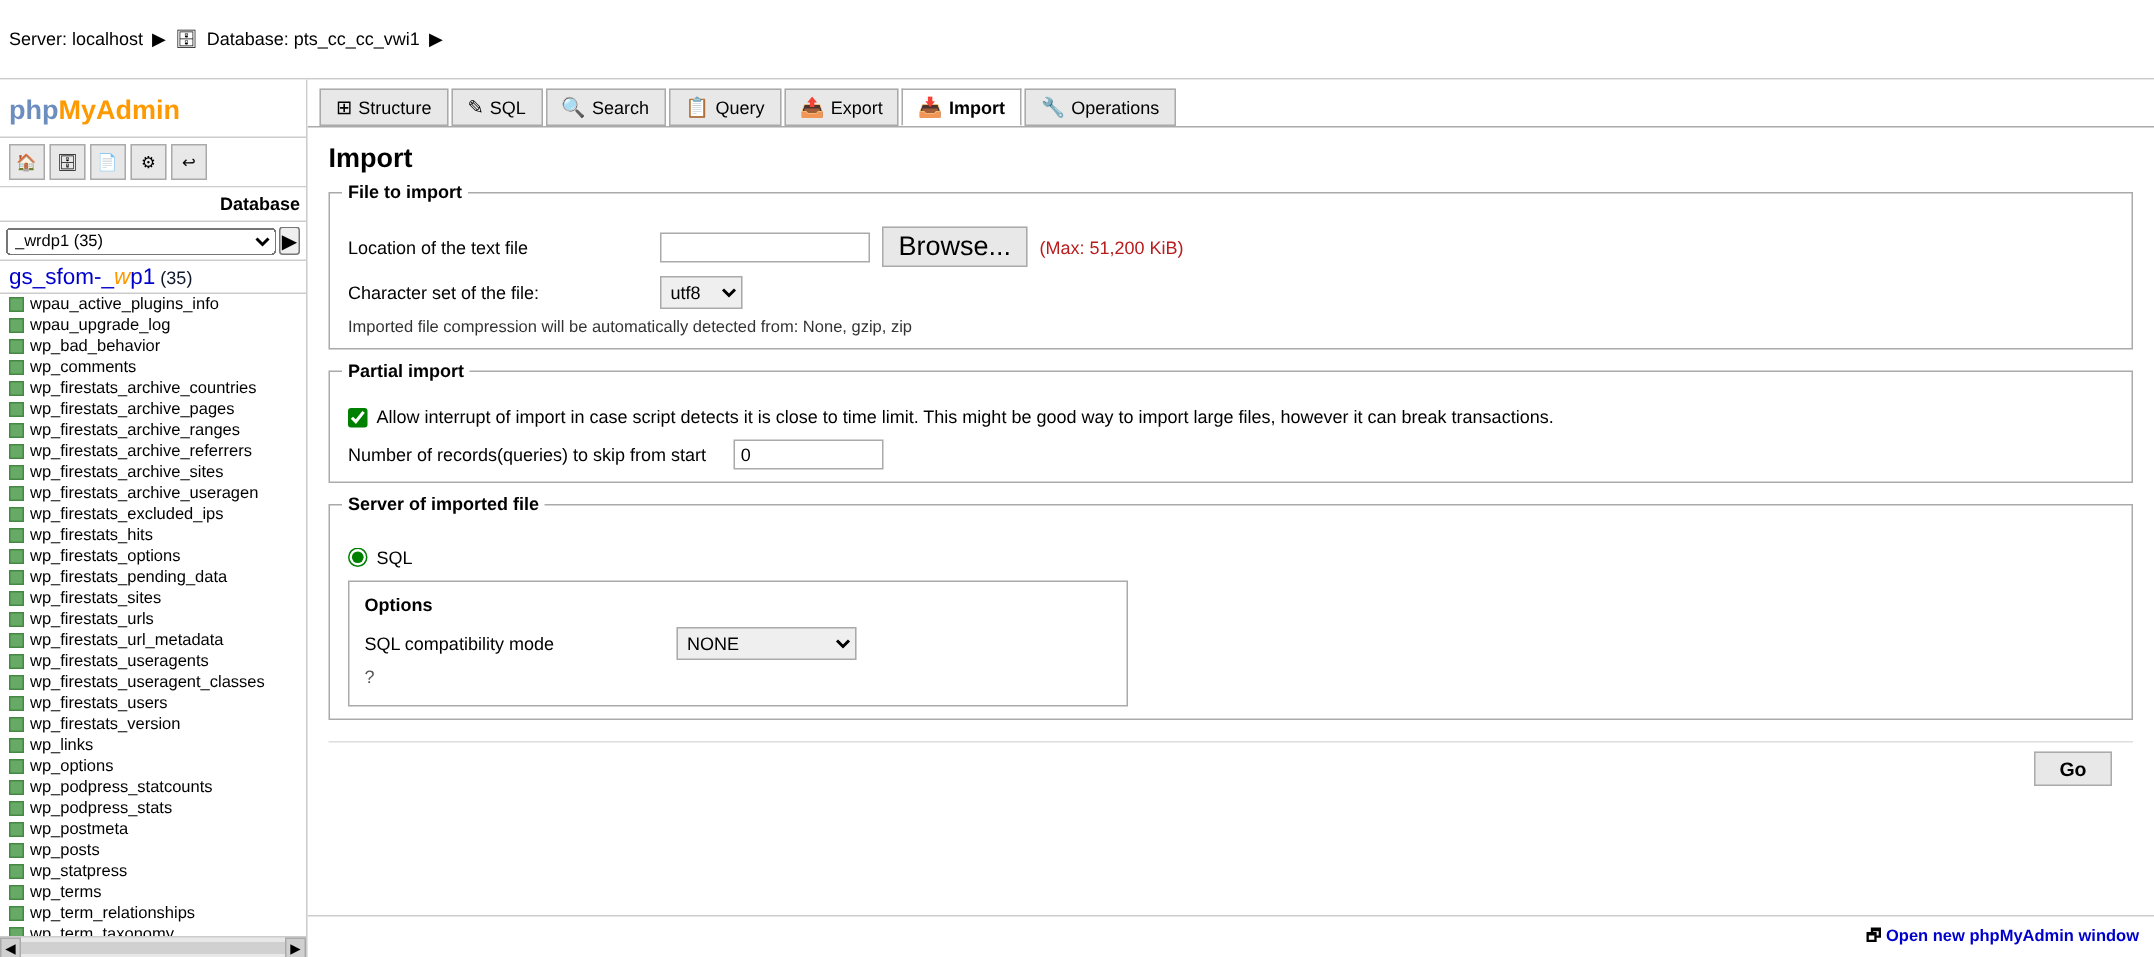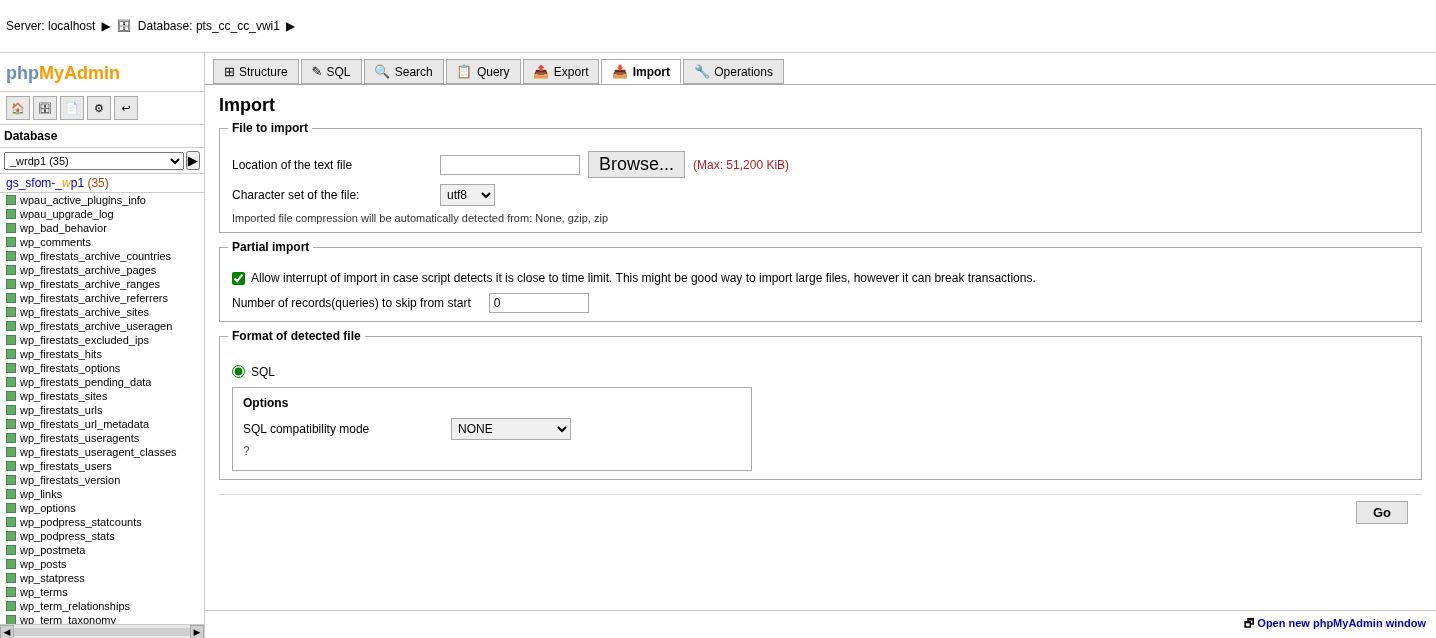--- a/index.html
+++ b/index.html
@@ -10,21 +10,21 @@
 
     
     #main { display: flex; flex: 1; overflow: hidden; }
 
     
     #sidebar { width: 205px; background: #f5f5f5; border-right: 1px solid #ccc; display: flex; flex-direction: column; overflow: hidden; flex-shrink: 0; }
     #logo { background: #fff; padding: 6px; border-bottom: 1px solid #ccc; }
     #logo span { font-size: 22px; font-weight: bold; }
     #logo-icons { display: flex; gap: 3px; padding: 4px 6px; background: #fff; border-bottom: 1px solid #ccc; }
     #logo-icons .icon-btn { width: 24px; height: 24px; border: 1px solid #aaa; background: #e8e8e8; display: flex; align-items: center; justify-content: center; cursor: pointer; font-size: 11px; }
-    #db-label { text-align: left; font-weight: bold; padding: 4px; font-size: 12px; border-bottom: 1px solid #ccc; background: #fff; }
+    #db-label { text-align: right; font-weight: bold; padding: 4px; font-size: 12px; border-bottom: 1px solid #ccc; background: #fff; }
     #db-select-row { display: flex; align-items: center; gap: 2px; padding: 3px 4px; border-bottom: 1px solid #ccc; background: #fff; }
     #db-select { flex: 1; font-size: 11px; padding: 1px; }
     #db-name { padding: 2px 6px; font-size: 12px; color: #00c; background: #fff; border-bottom: 1px solid #ccc; }
     #db-name span { color: #000; }
     #table-list { overflow-y: auto; flex: 1; background: #fff; }
     #table-list .table-item { padding: 1px 6px; cursor: pointer; display: flex; align-items: center; gap: 4px; font-size: 11px; }
 
     
     #content { flex: 1; overflow-y: auto; padding: 0; display: flex; flex-direction: column; }
 
@@ -107,22 +107,22 @@
       <div class="icon-btn">↩</div>
     </div>
     <div id="db-label">Database</div>
     <div id="db-select-row">
       <select id="db-select">
         <option>_wrdp1 (35)</option>
       </select>
       <button class="db-select-btn">▶</button>
     </div>
     <div id="db-name">
-      <span style="color:#00c; font-size:12px;">gs_sfom-_<span style="font-style:italic; color:#f90;">w</span>p1</span>
-      <span style="color:#c2410c;"> (35)</span>
+      <span style="color:#00c; font-size:15px;">gs_sfom-_<span style="font-style:italic; color:#f90;">w</span>p1</span>
+      <span style="color:#0f172a;"> (35)</span>
     </div>
     <div id="table-list">
     <div class="table-item">
           <span style="display:inline-block;width:10px;height:10px;background:#6a6;border:1px solid #484;"></span>
           <span>wpau_active_plugins_info</span>
         </div>
         <div class="table-item">
           <span style="display:inline-block;width:10px;height:10px;background:#6a6;border:1px solid #484;"></span>
           <span>wpau_upgrade_log</span>
         </div>
@@ -319,21 +319,21 @@
             <span class="checkbox-label">Allow interrupt of import in case script detects it is close to time limit. This might be good way to import large files, however it can break transactions.</span>
           </div>
           <div class="records-row">
             <span class="records-label">Number of records(queries) to skip from start</span>
             <input type="text" class="records-input" value="0" style="">
           </div>
         </div>
       </div>
 
       <div class="section-wrapper">
-        <span class="section-legend">Format of detected file</span>
+        <span class="section-legend">Server of imported file</span>
         <div class="section-inner format-section">
           <div class="radio-row">
             <input type="radio" name="format" checked="" style="accent-color: green;">
             <span>SQL</span>
           </div>
           <div class="options-box">
             <div class="options-title">Options</div>
             <div class="option-row">
               <span class="option-label">SQL compatibility mode</span>
               <select class="option-select">

